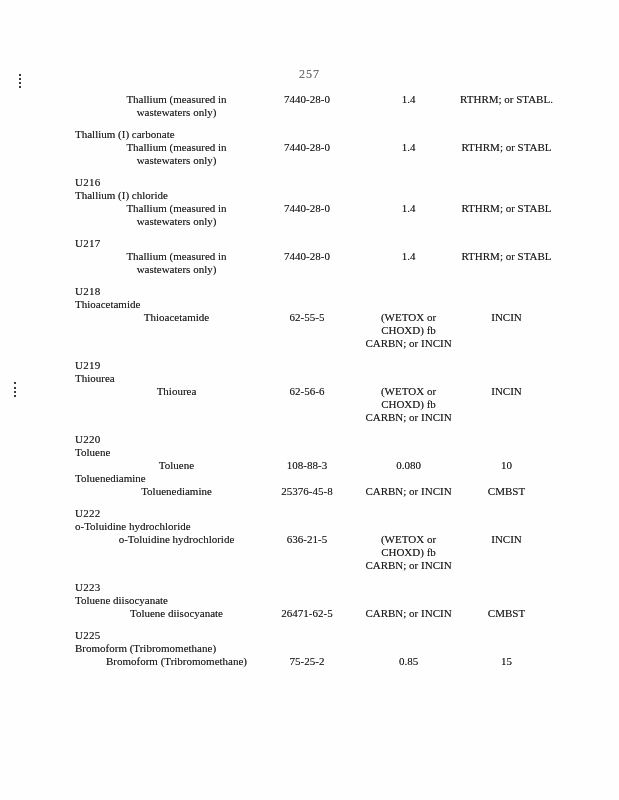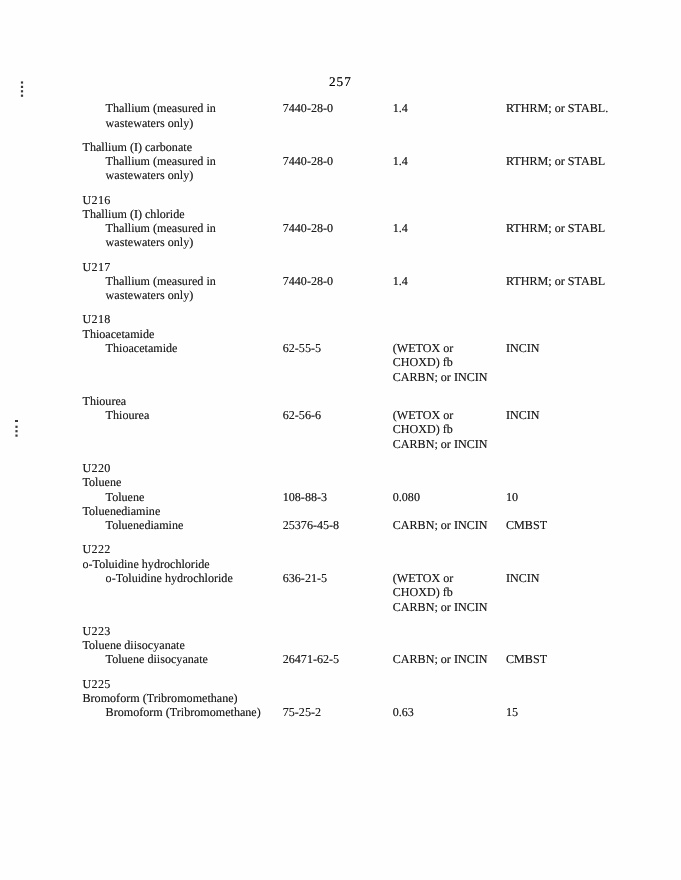--- a/index.html
+++ b/index.html
@@ -24,42 +24,42 @@
     background: #fefefe;
   }
   .page-number {
     position: absolute;
     top: 67px;
     left: 0;
     width: 619px;
     text-align: center;
     font-size: 12px;
     letter-spacing: 1px;
-    color: #000000;
+    color: #737373;
   }
   .content {
     position: absolute;
     top: 93px;
     left: 75px;
     width: 478px;
   }
   .entry { margin-top: 9px; }
   .entry.no-gap { margin-top: 0; }
   .content > .entry:first-child { margin-top: 0; }
   .line, .code, .chem {
     line-height: 13px;
     white-space: nowrap;
   }
   .code { letter-spacing: 0.3px; }
   .row {
     display: grid;
     grid-template-columns: 182px 100px 103px 1fr;
     align-items: start;
   }
-  .cell { white-space: nowrap; }
+  .cell { white-space: nowrap; text-align: center; }
   .cell.constituent { padding-left: 21px; }
   
   .content, .page-number {
     text-shadow: 0 0 0.4px rgba(20,20,20,0.55);
   }
   .scan-artifact {
     position: absolute;
     width: 0;
     border-left: 2px dotted #3a3a3a;
   }
@@ -150,20 +150,21 @@
     <div class="cell standard">
             <div class="line">(WETOX or</div>
             <div class="line">CHOXD) fb</div>
             <div class="line">CARBN; or INCIN</div>
           </div>
     <div class="cell tech">INCIN</div>
   </div>
 </div>
 
   <div class="entry">
+    <div class="code">U219</div>
     <div class="chem">Thiourea</div>
 
   <div class="row">
     <div class="cell constituent">
             <div class="line">Thiourea</div>
           </div>
     <div class="cell cas">62-56-6</div>
     <div class="cell standard">
             <div class="line">(WETOX or</div>
             <div class="line">CHOXD) fb</div>
@@ -241,19 +242,19 @@
   <div class="entry">
     <div class="code">U225</div>
     <div class="chem">Bromoform (Tribromomethane)</div>
 
   <div class="row">
     <div class="cell constituent">
             <div class="line">Bromoform (Tribromomethane)</div>
           </div>
     <div class="cell cas">75-25-2</div>
     <div class="cell standard">
-            <div class="line">0.63</div>
+            <div class="line">0.85</div>
           </div>
     <div class="cell tech">15</div>
   </div>
 </div>
 </div>
 </div>
 
 </body></html>

